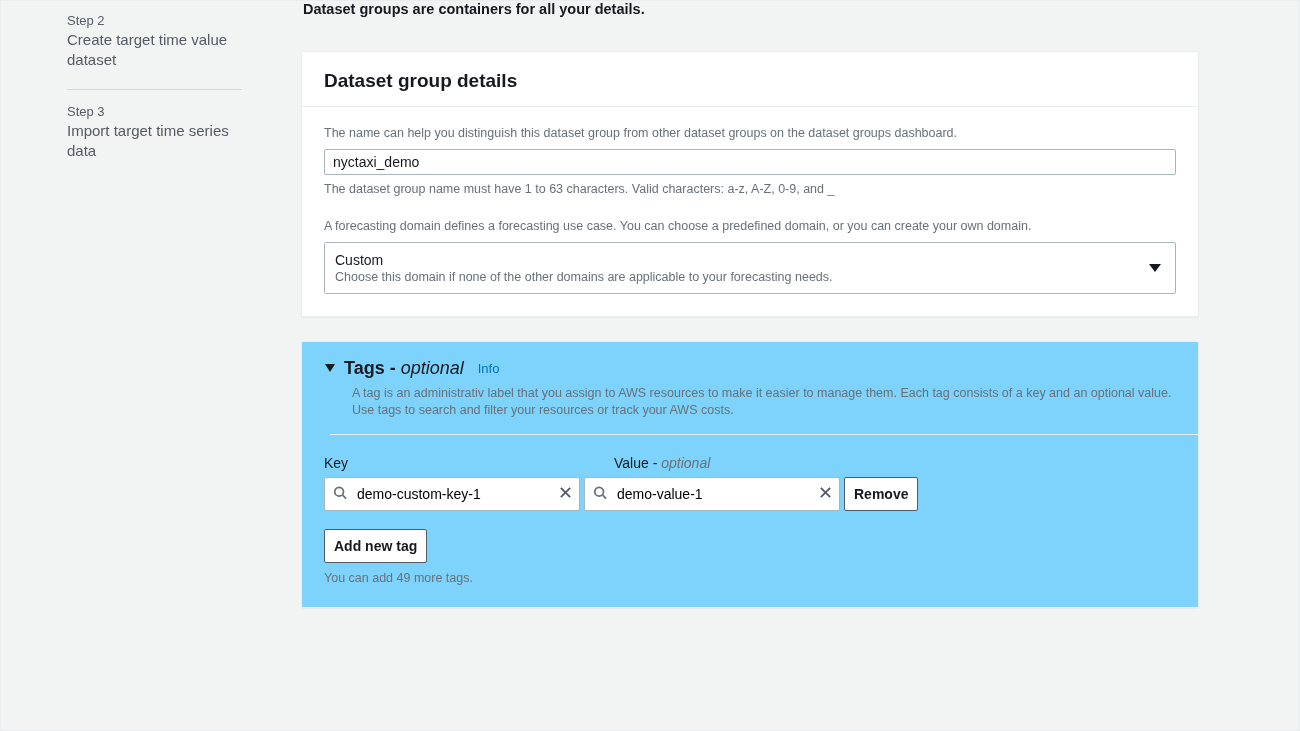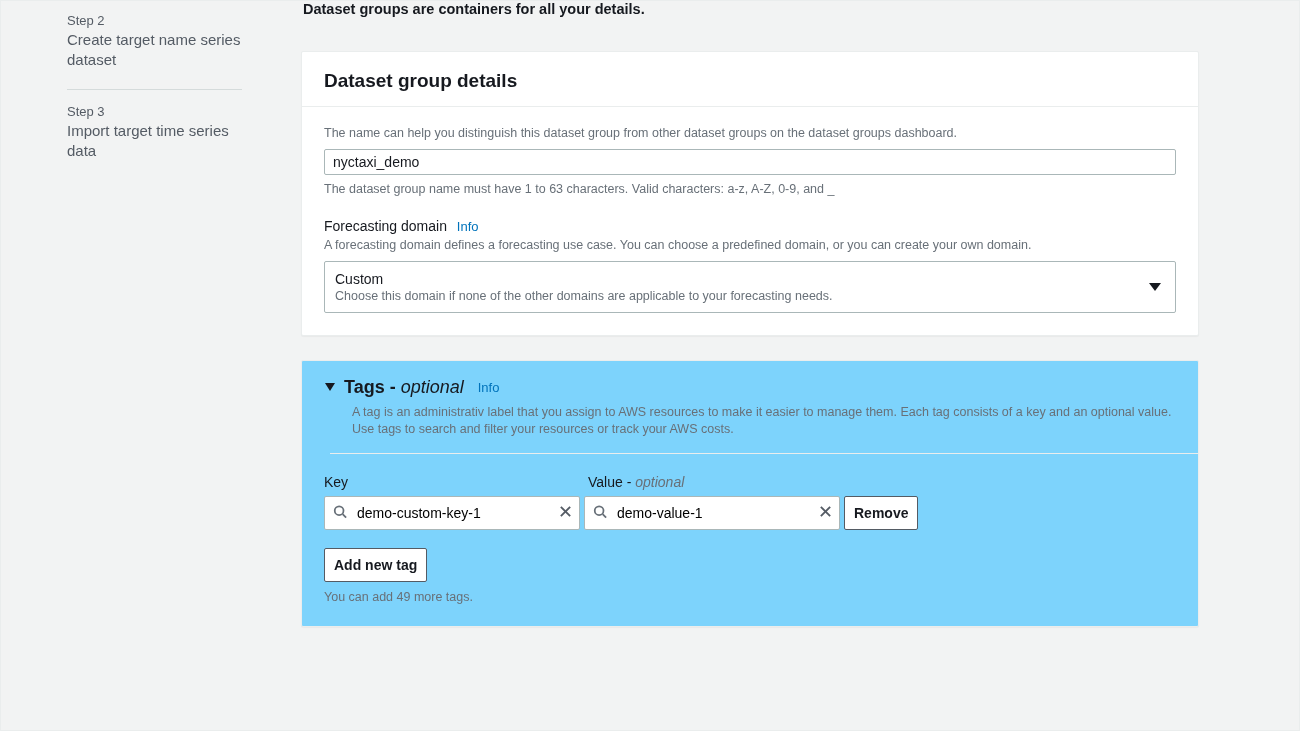--- a/index.html
+++ b/index.html
@@ -173,21 +173,21 @@
     font-size: 12.5px;
     color: #687078;
     line-height: 1.4;
     padding: 0 22px 14px 22px;
     border-bottom:1px solid #eaeded;
     margin-left:28px;
   }
   .tags-body { padding: 20px 22px 22px 22px; }
   .tag-row-labels {
     display:flex;
-    gap:8px;
+    gap:34px;
     margin-bottom:6px;
   }
   .tag-col-key { width:256px; }
   .tag-col-val { width:256px; }
   .tag-label {
     font-size:14px;
     color:#16191f;
   }
   .tag-label .opt {
     font-style: italic;
@@ -244,21 +244,21 @@
     margin-top:8px;
   }
 </style>
 </head>
 <body>
 
 <div class="page">
   <div class="sidebar">
     <div class="step-block">
       <div class="step-small">Step 2</div>
-      <div class="step-title">Create target name series dataset</div>
+      <div class="step-title">Create target time value dataset</div>
     </div>
     <div class="step-divider"></div>
     <div class="step-block">
       <div class="step-small">Step 3</div>
       <div class="step-title">Import target time series data</div>
     </div>
   </div>
 
   <div class="main">
     <div class="intro">Dataset groups are containers for all your details.</div>
@@ -268,24 +268,20 @@
         <div class="panel-title">Dataset group details</div>
       </div>
       <div class="panel-body">
         <div class="field">
           <div class="field-desc">The name can help you distinguish this dataset group from other dataset groups on the dataset groups dashboard.</div>
           <input type="text" class="text-input" value="nyctaxi_demo" style="">
           <div class="field-help">The dataset group name must have 1 to 63 characters. Valid characters: a-z, A-Z, 0-9, and _</div>
         </div>
 
         <div class="field">
-          <div class="field-label">
-            <span>Forecasting domain</span>
-            <span class="info-link">Info</span>
-          </div>
           <div class="field-desc">A forecasting domain defines a forecasting use case. You can choose a predefined domain, or you can create your own domain.</div>
           <div class="select-box">
             <div class="select-main">Custom</div>
             <div class="select-sub">Choose this domain if none of the other domains are applicable to your forecasting needs.</div>
             <span class="select-caret">
               <svg width="12" height="8" viewBox="0 0 12 8">
                   <polygon points="0,0 12,0 6,8" fill="#16191f"></polygon>
                 </svg>
             </span>
           </div>

